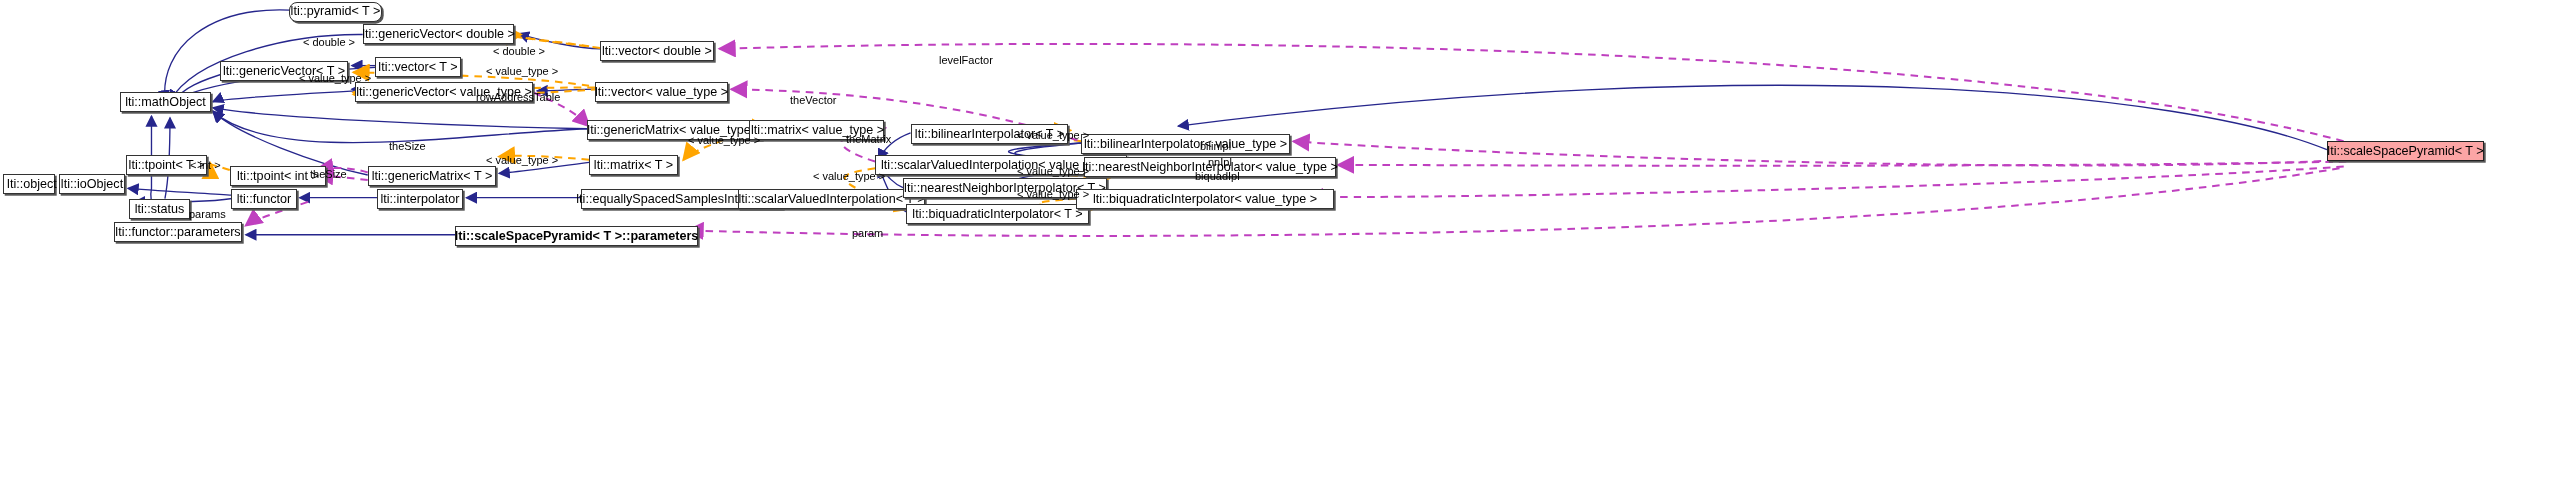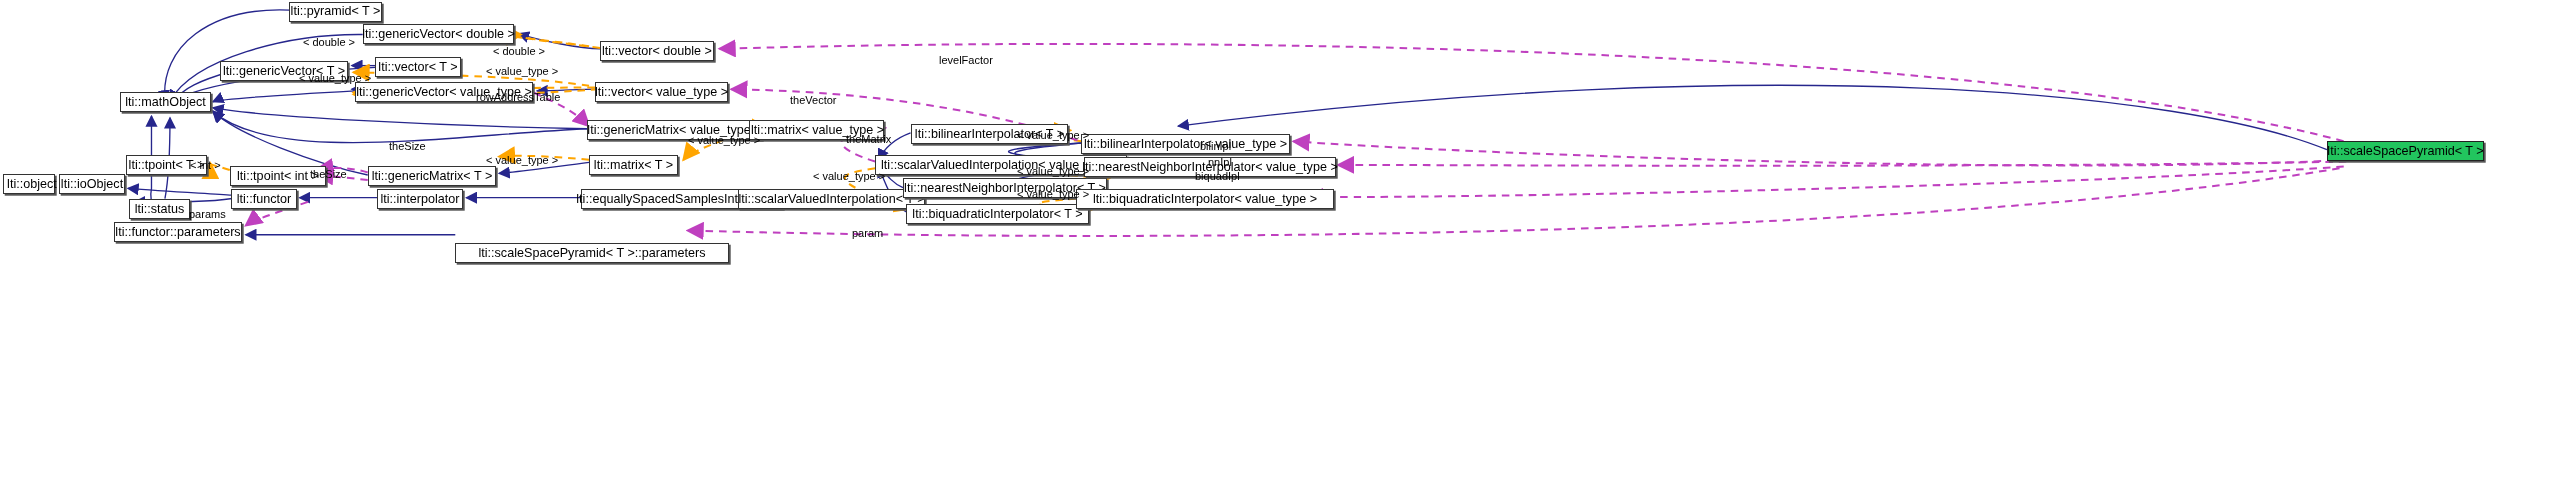--- a/index.html
+++ b/index.html
@@ -23,21 +23,21 @@
     line-height:1;
     display:flex;
     align-items:center;
     justify-content:center;
     white-space:nowrap;
     padding:0 5.9px;
     height:20px;
     cursor:pointer;
   }
   .node.focus{
-    background:#22c55e;
+    background:#fca5a5;
     border:0.8px solid #222222;
     font-weight:normal;
   }
   .elabel{
     position:absolute;
     font-size:11px;
     color:#000000;
     white-space:nowrap;
     background:transparent;
     line-height:1;
@@ -150,39 +150,39 @@
       </div>
       <div class="node" style="left: 230px; top: 166px; width: 96px;">
         <span>lti::tpoint&lt; int &gt;</span>
       </div>
       <div class="node" style="left: 231px; top: 189px; width: 66px;">
         <span>lti::functor</span>
       </div>
       <div class="node" style="left: 220px; top: 61px; width: 128px;">
         <span>lti::genericVector&lt; T &gt;</span>
       </div>
-      <div class="node" style="left: 289px; top: 1.7px; width: 93px;">
+      <div class="node" style="left: 289px; top: 1.7px; width: 93px; border-radius: 8px;">
         <span>lti::pyramid&lt; T &gt;</span>
       </div>
       <div class="node" style="left: 355px; top: 82px; width: 178px;">
         <span>lti::genericVector&lt; value_type &gt;</span>
       </div>
       <div class="node" style="left: 368px; top: 166px; width: 128px;">
         <span>lti::genericMatrix&lt; T &gt;</span>
       </div>
       <div class="node" style="left: 363px; top: 24.4px; width: 151px;">
         <span>lti::genericVector&lt; double &gt;</span>
       </div>
       <div class="node" style="left: 375px; top: 57px; width: 86px;">
         <span>lti::vector&lt; T &gt;</span>
       </div>
       <div class="node" style="left: 377px; top: 189px; width: 86px;">
         <span>lti::interpolator</span>
       </div>
-      <div class="node" style="left: 455px; top: 243px; width: 274px;">
+      <div class="node" style="left: 455px; top: 226px; width: 243px; font-weight: bold;">
         <span>lti::scaleSpacePyramid&lt; T &gt;::parameters</span>
       </div>
       <div class="node" style="left: 581px; top: 189px; width: 202px;">
         <span>lti::equallySpacedSamplesInterpolator</span>
       </div>
       <div class="node" style="left: 587px; top: 120px; width: 175px;">
         <span>lti::genericMatrix&lt; value_type &gt;</span>
       </div>
       <div class="node" style="left: 600px; top: 41px; width: 114px;">
         <span>lti::vector&lt; double &gt;</span>

